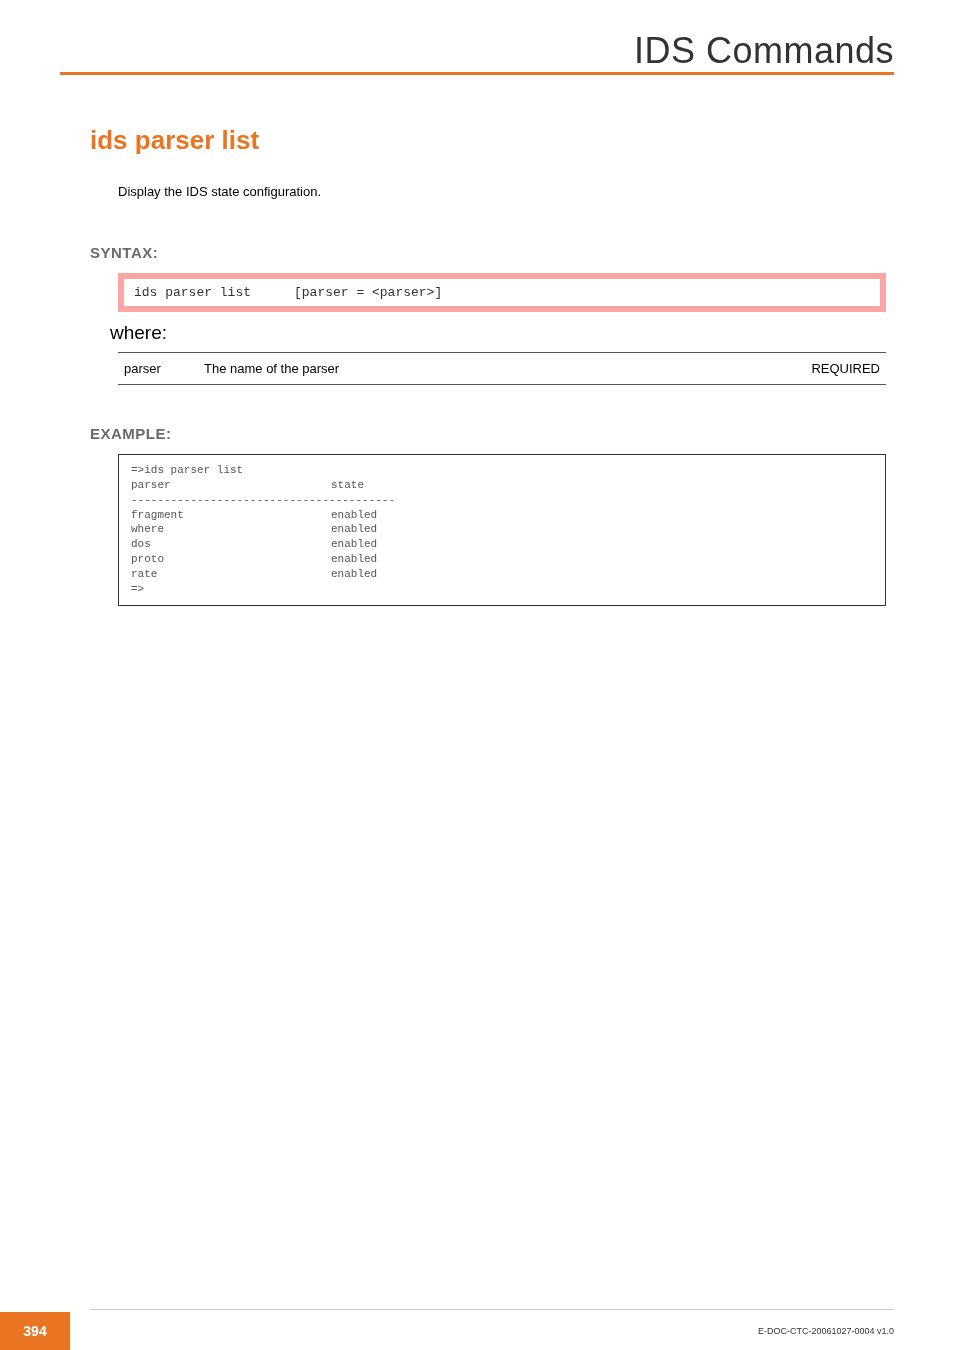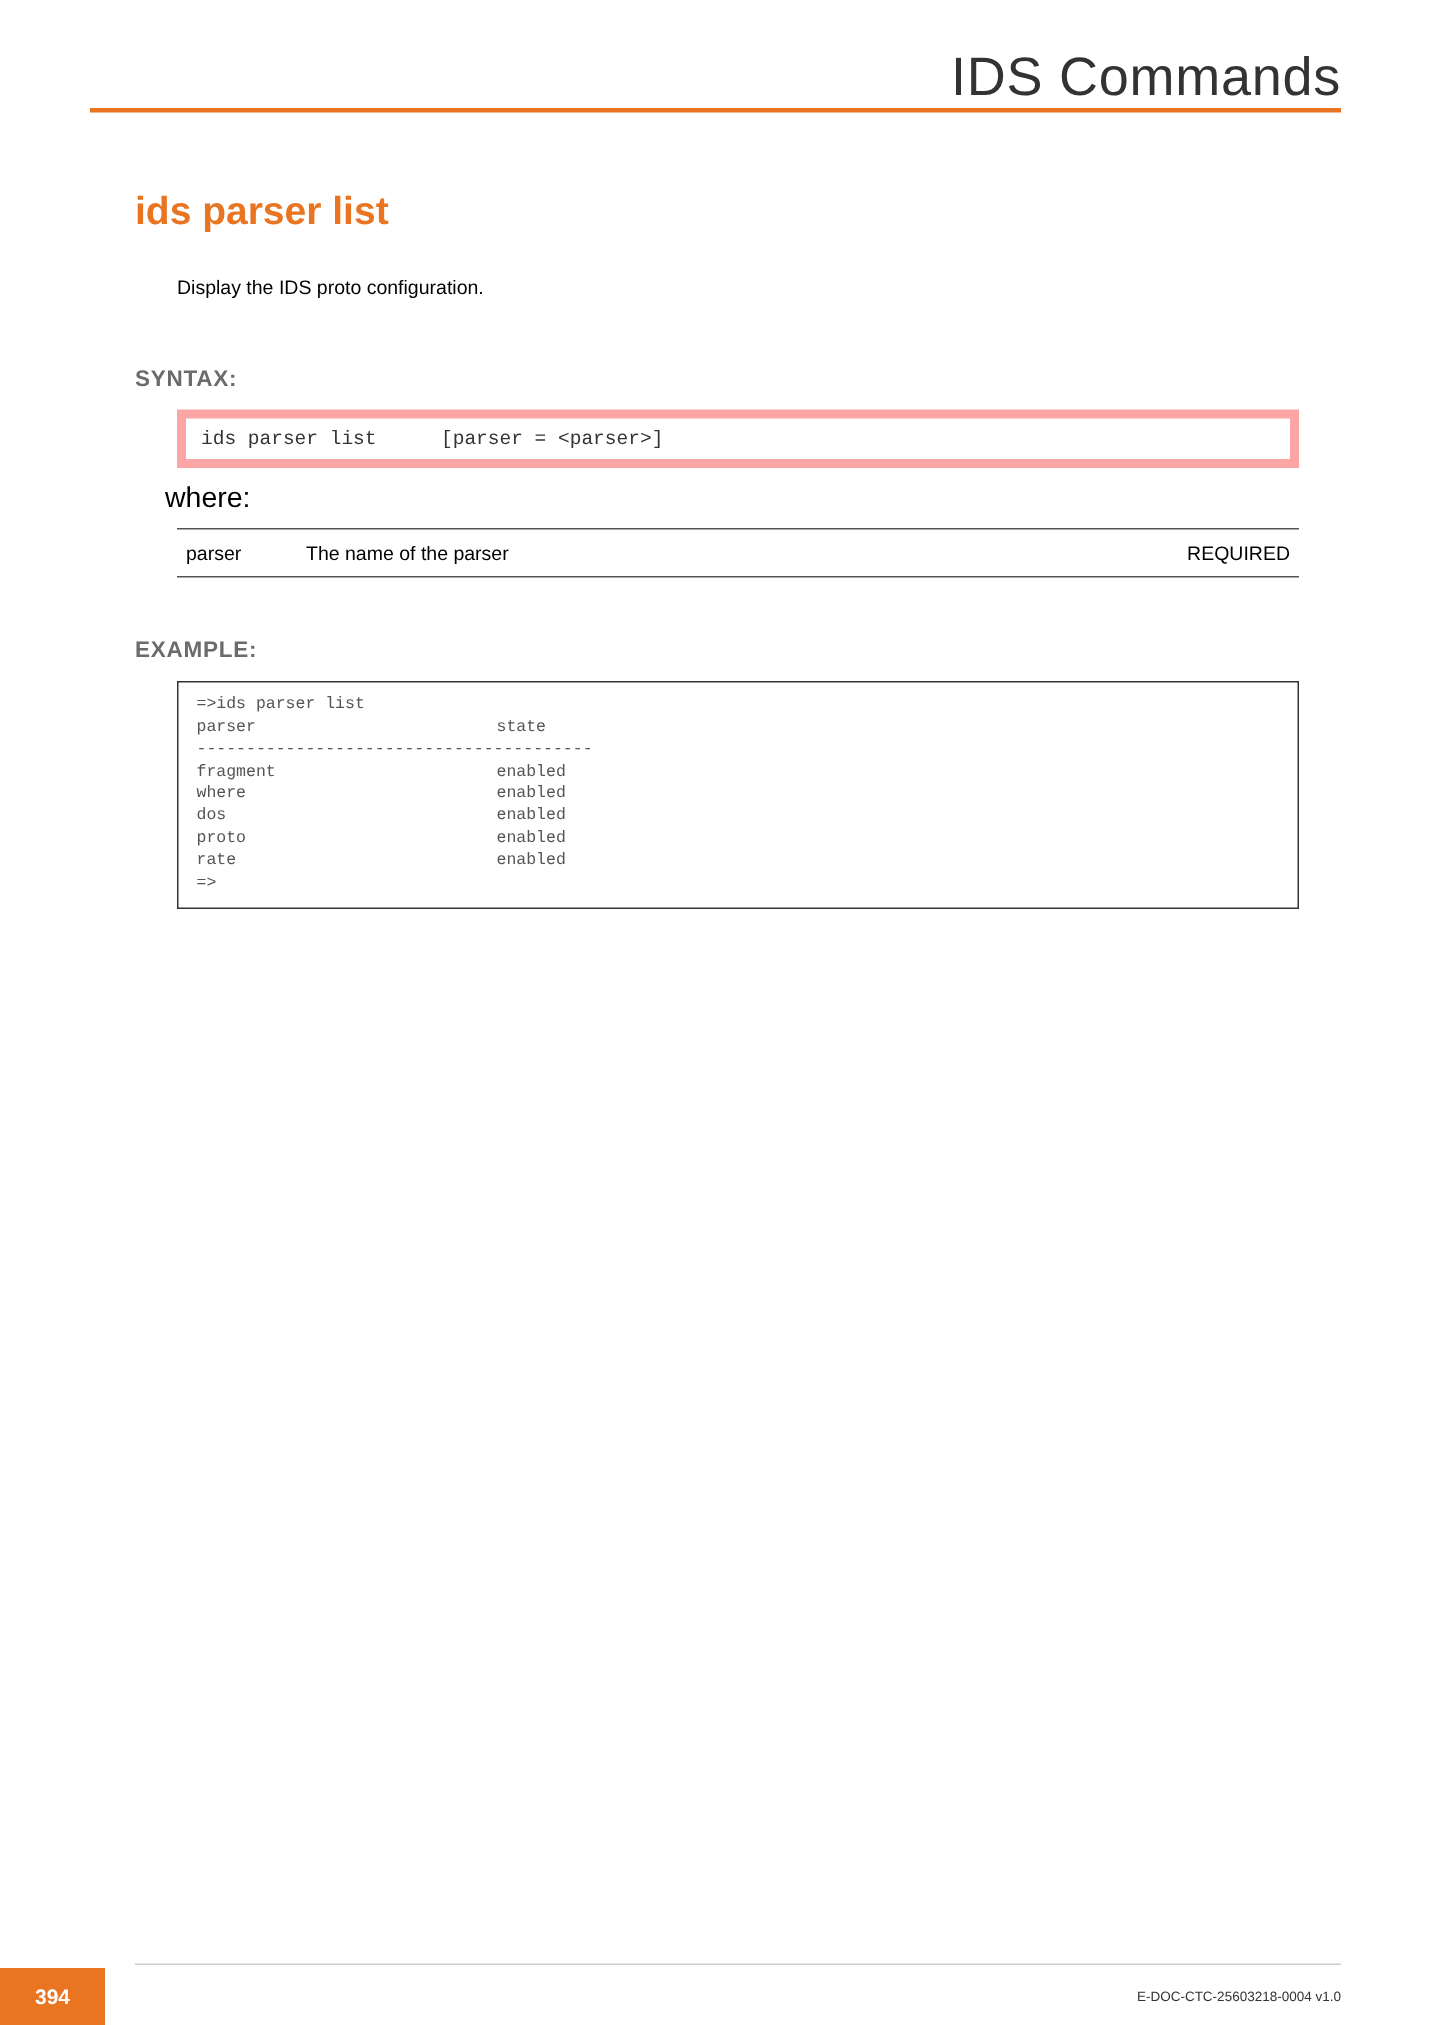--- a/index.html
+++ b/index.html
@@ -21,21 +21,21 @@
     font-weight: 300;
     color: #333333;
     letter-spacing: 0.5px;
   }
   .header-rule {
     border: none;
     border-top: 3px solid #e97522;
     margin: 0;
   }
   .content {
-    padding: 50px 88px 0 90px;
+    padding: 50px 68px 0 90px;
   }
   .section-title {
     font-size: 26px;
     color: #e97522;
     font-weight: bold;
     margin-bottom: 28px;
   }
   .description {
     font-size: 13px;
     color: #000;
@@ -132,21 +132,21 @@
 <body>
 
 <div class="header-area">
   <div class="header-title">IDS Commands</div>
   <hr class="header-rule">
 </div>
 
 <div class="content">
 
   <div class="section-title">ids parser list</div>
-  <div class="description">Display the IDS proto configuration.</div>
+  <div class="description">Display the IDS state configuration.</div>
 
   <div class="subsection">SYNTAX:</div>
   <div class="syntax-box"><span class="syntax-cmd">ids parser list</span><span>[parser = &lt;parser&gt;]</span></div>
 
   <div class="where-text">where:</div>
 
   <table class="param-table">
     <tbody>
         <tr>
       <td class="col-name">parser</td>
@@ -167,14 +167,14 @@
 <span class="ex-col1">proto</span><span>enabled</span>
 <span class="ex-col1">rate</span><span>enabled</span>
 <span>=&gt;</span></div>
   </div>
 
 </div>
 
 <div class="footer-rule"></div>
 <div class="footer">
   <div class="page-badge">394</div>
-  <div class="doc-code">E-DOC-CTC-25603218-0004 v1.0</div>
+  <div class="doc-code">E-DOC-CTC-20061027-0004 v1.0</div>
 </div>
 
 </body></html>

